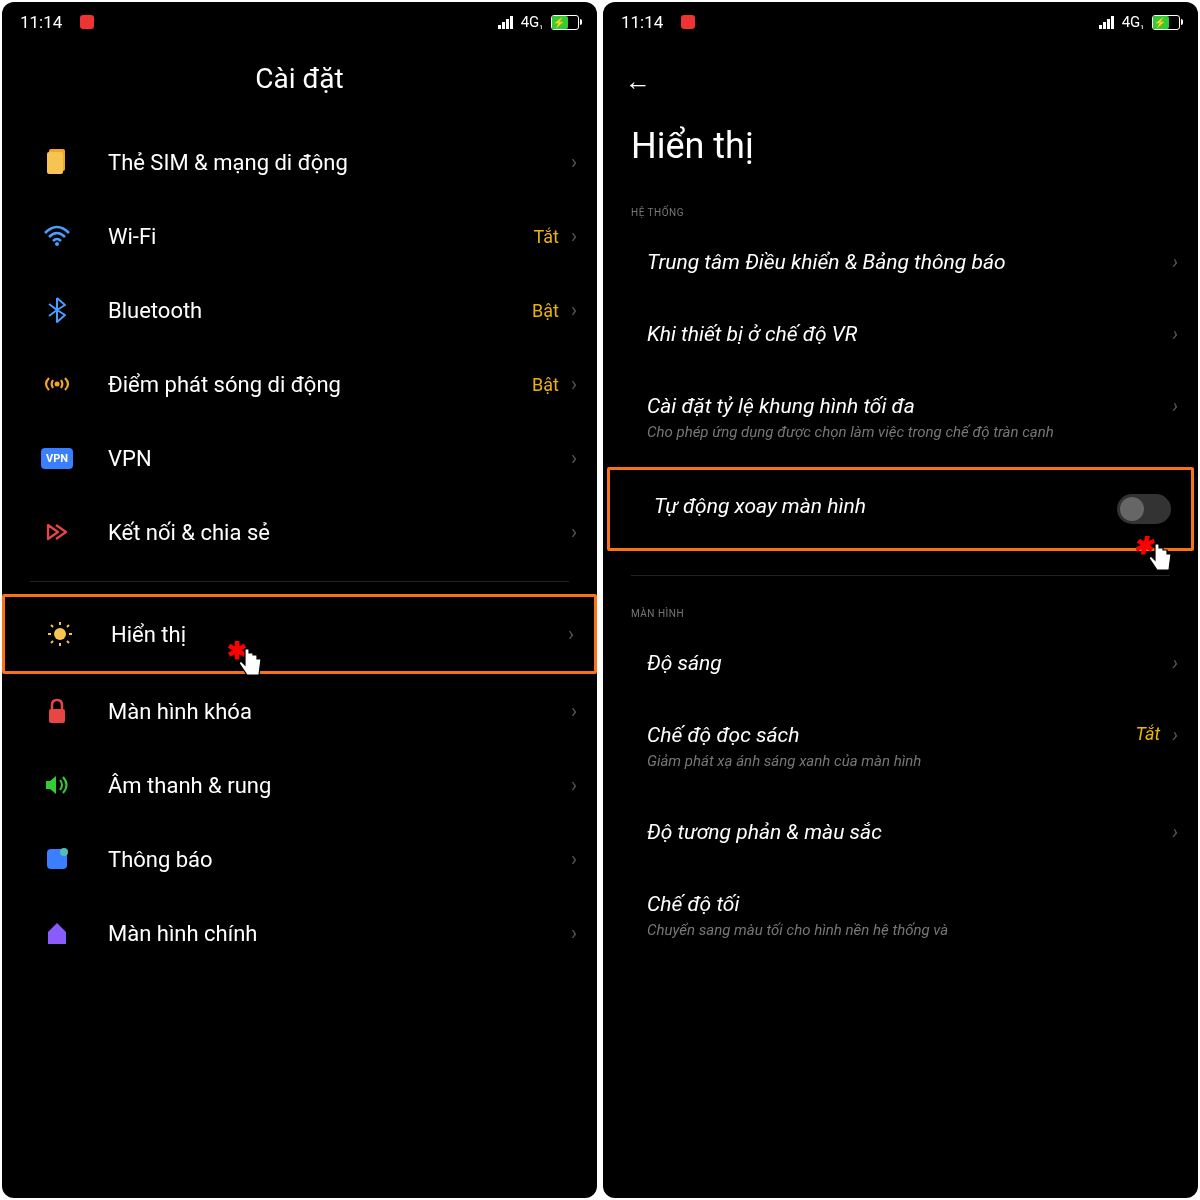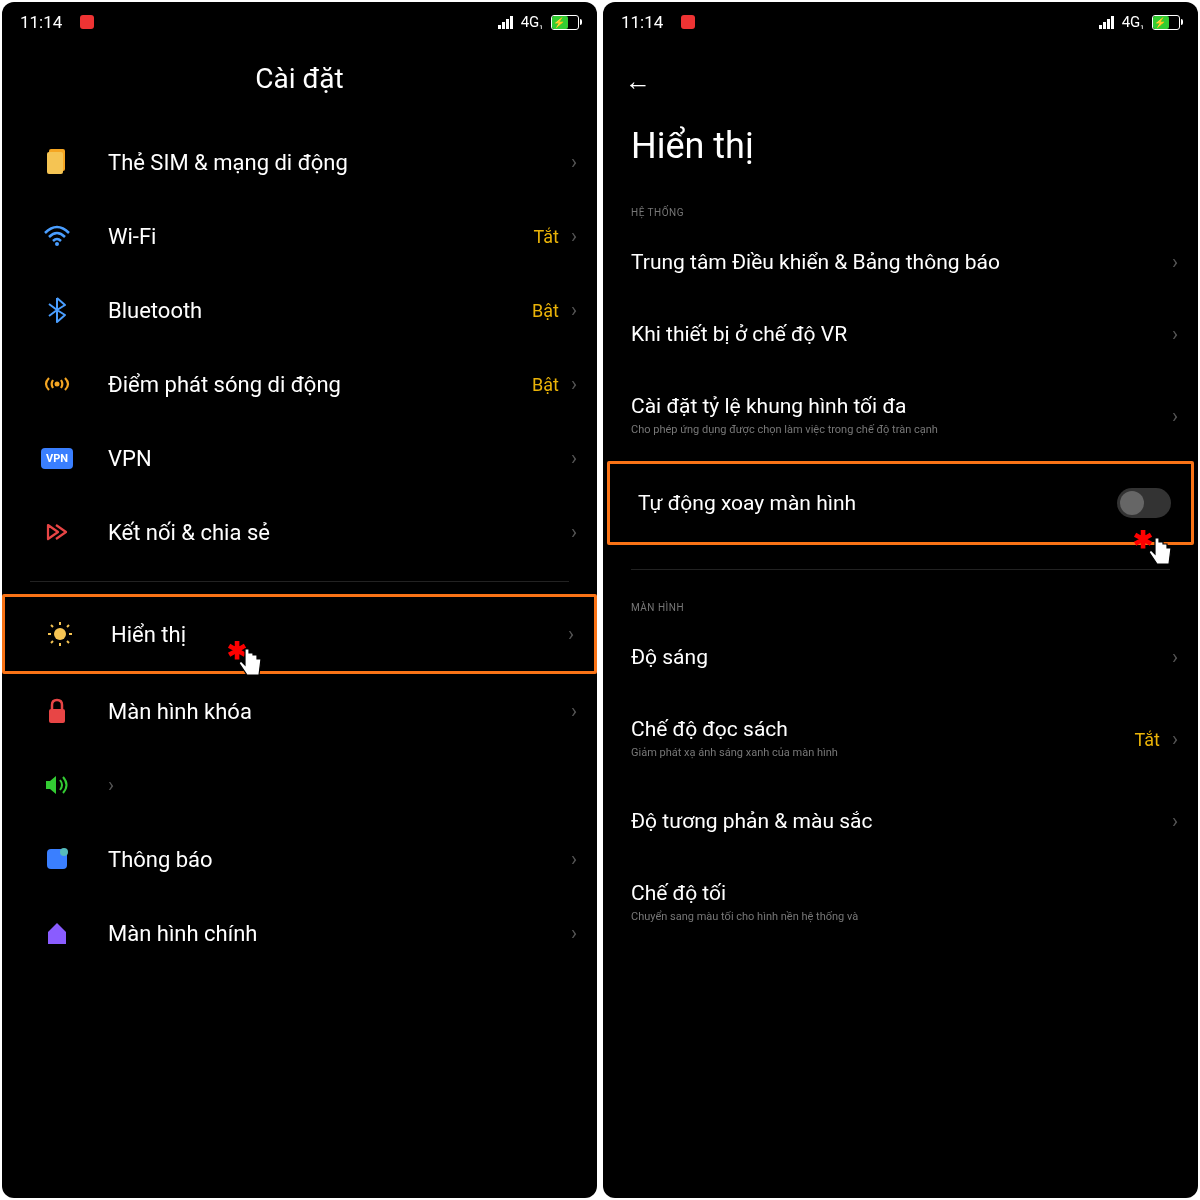--- a/index.html
+++ b/index.html
@@ -125,45 +125,46 @@
   }
   .item {
     display: flex;
     align-items: center;
     padding: 22px 20px 22px 40px;
     color: #fff;
     position: relative;
   }
   .item2 {
     display: flex;
-    align-items: center;
-    padding: 24px 20px 24px 28px;
-    color: #fff;
-    position: relative;
+    align-items: flex-start;
+    padding: 24px 20px 24px 44px;
+    color: #fff;
+    position: relative;
+    font-style: italic;
   }
   .item-icon {
     width: 30px;
     height: 30px;
     margin-right: 36px;
     display: flex;
     align-items: center;
     justify-content: center;
     flex-shrink: 0;
   }
   .item-label {
     flex: 1;
     font-size: 22px;
   }
   .item-label2 {
     flex: 1;
     font-size: 21px;
   }
   .item-sublabel {
     color: #777;
-    font-size: 11px;
+    font-size: 15px;
     margin-top: 4px;
     line-height: 1.4;
   }
   .item-value {
     color: #eab308;
     font-size: 18px;
     margin-right: 12px;
   }
   .chevron {
     color: #555;
@@ -347,20 +348,21 @@
       <span class="chevron">›</span>
     </div>
 
     <div class="item">
       <span class="item-icon">
         <svg width="26" height="24" viewBox="0 0 26 24">
             <path d="M2 8 L6 8 L12 3 L12 21 L6 16 L2 16 Z" fill="#3c3"></path>
             <path d="M16 7 Q20 12 16 17 M19 4 Q26 12 19 20" stroke="#3c3" stroke-width="2" fill="none"></path>
           </svg>
       </span>
+      <span class="item-label">Âm thanh &amp; rung</span>
       <span class="chevron">›</span>
     </div>
 
     <div class="item">
       <span class="item-icon">
         <svg width="24" height="24" viewBox="0 0 24 24">
             <rect x="2" y="2" width="20" height="20" rx="4" fill="#3a7fff"></rect>
             <circle cx="19" cy="5" r="4" fill="#5bb"></circle>
           </svg>
       </span>

